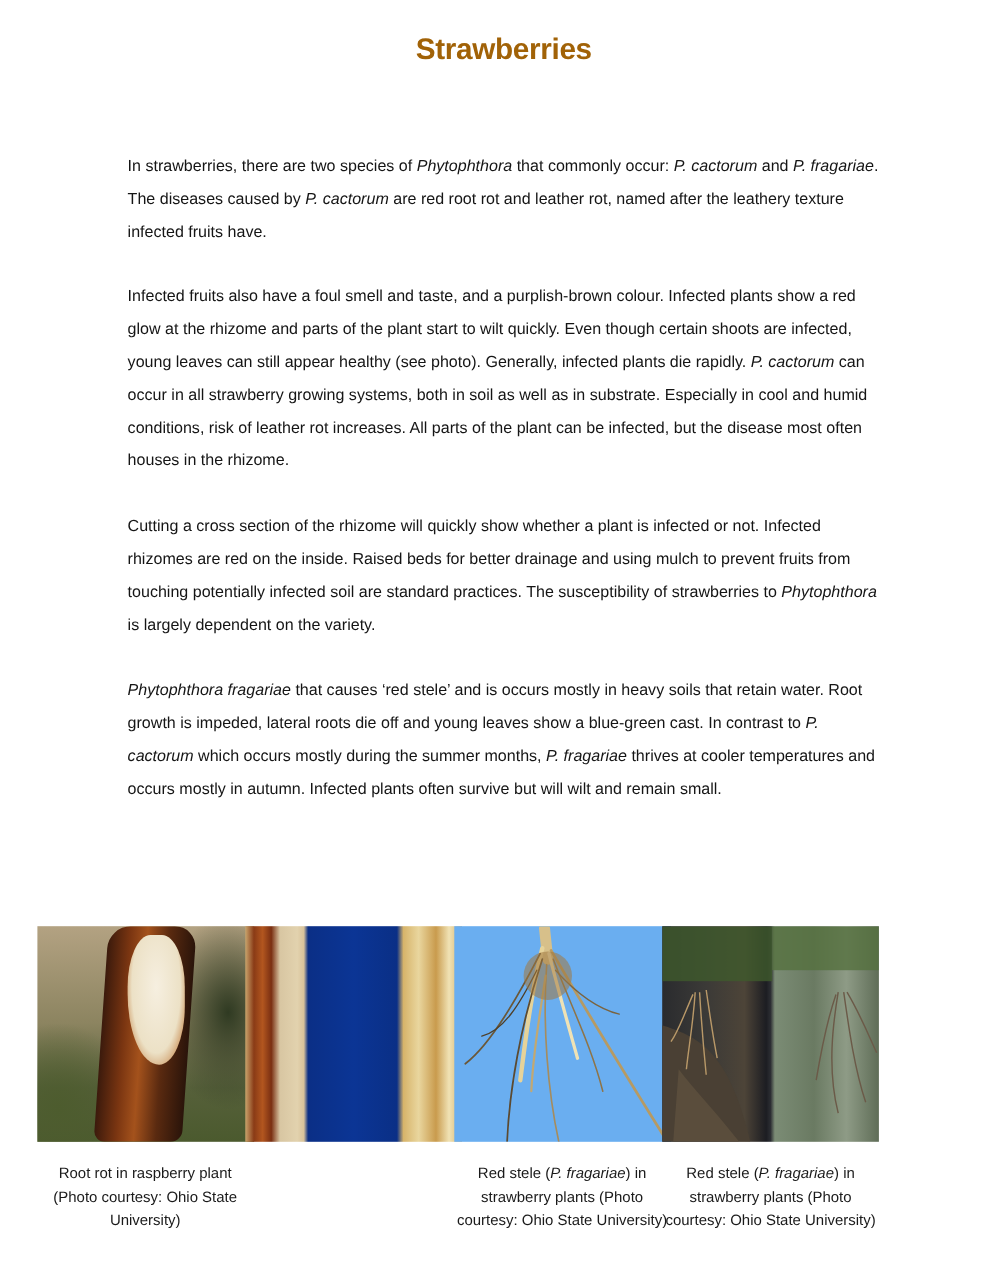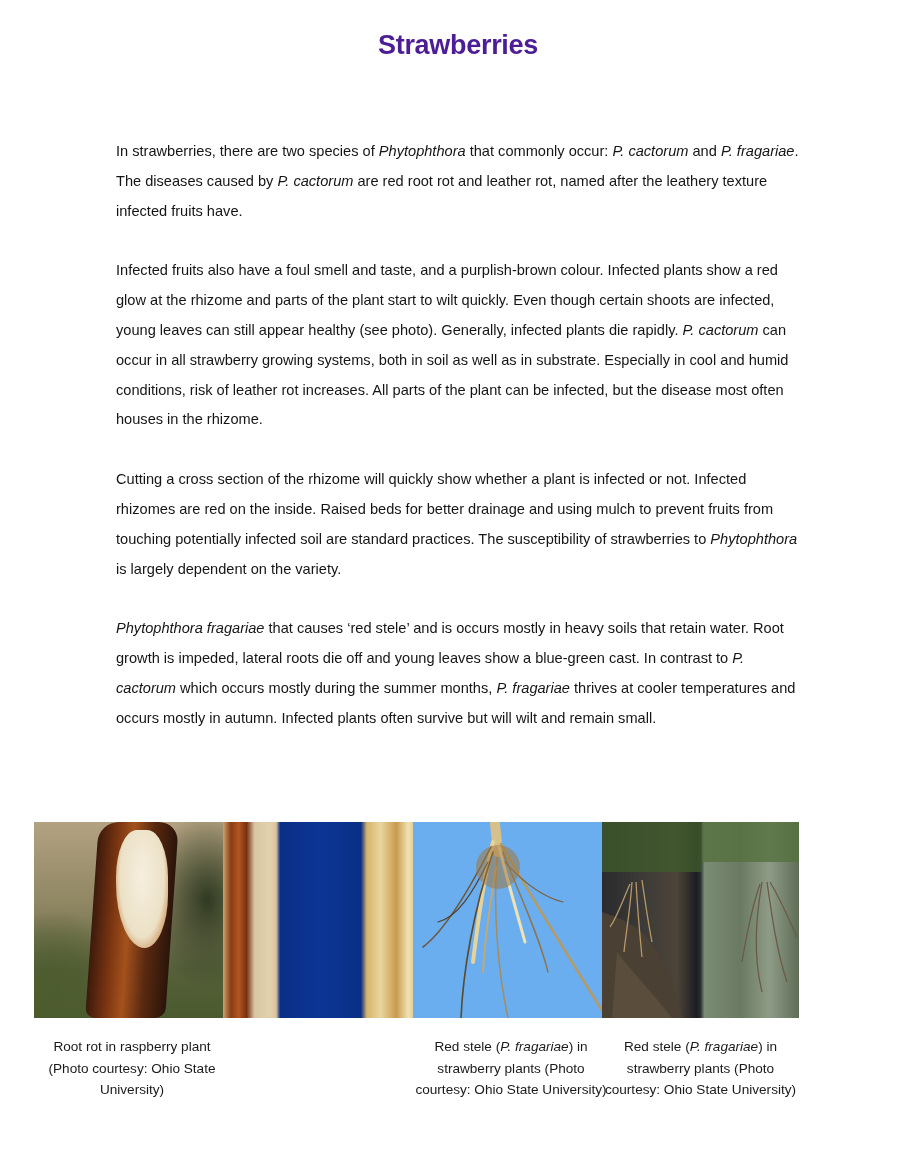--- a/index.html
+++ b/index.html
@@ -2,35 +2,35 @@
 <html><head>
   <meta charset="utf-8">
   <style>
     * { box-sizing: border-box; margin: 0; padding: 0; }
     html, body { width: 916px; height: 1153px; background: #ffffff; overflow: hidden; }
     body { font-family: "Liberation Sans", "DejaVu Sans", sans-serif; color: #111111; position: relative; }
 
     .page-title {
       position: absolute; left: 0; top: 30px; width: 916px;
       text-align: center; font-size: 27px; font-weight: bold; letter-spacing: -0.3px;
-      color: #4c1d95;
+      color: #a16207;
     }
 
     .article {
       position: absolute; left: 116px; top: 137px; width: 690px;
       font-size: 14.6px; line-height: 29.8px; color: #151515;
     }
     .article p { margin-bottom: 30px; }
     .article p em { font-style: italic; }
 
     .gallery {
       position: absolute; left: 44px; top: 822px; width: 830px;
       display: flex; gap: 13.5px;
     }
-    .figure { width: 176px; display: flex; flex-direction: column; align-items: center; }
+    .figure { width: 176px; display: flex; flex-direction: column; align-items: center; margin-top: 20px; }
     .photo { width: 197px; height: 196px; position: relative; overflow: hidden; }
     .caption {
       margin-top: 18px; width: 197px; text-align: center;
       font-size: 13.6px; line-height: 21.5px; color: #1a1a1a;
     }
     .caption em { font-style: italic; }
 
     
     .photo-1 {
       background:

